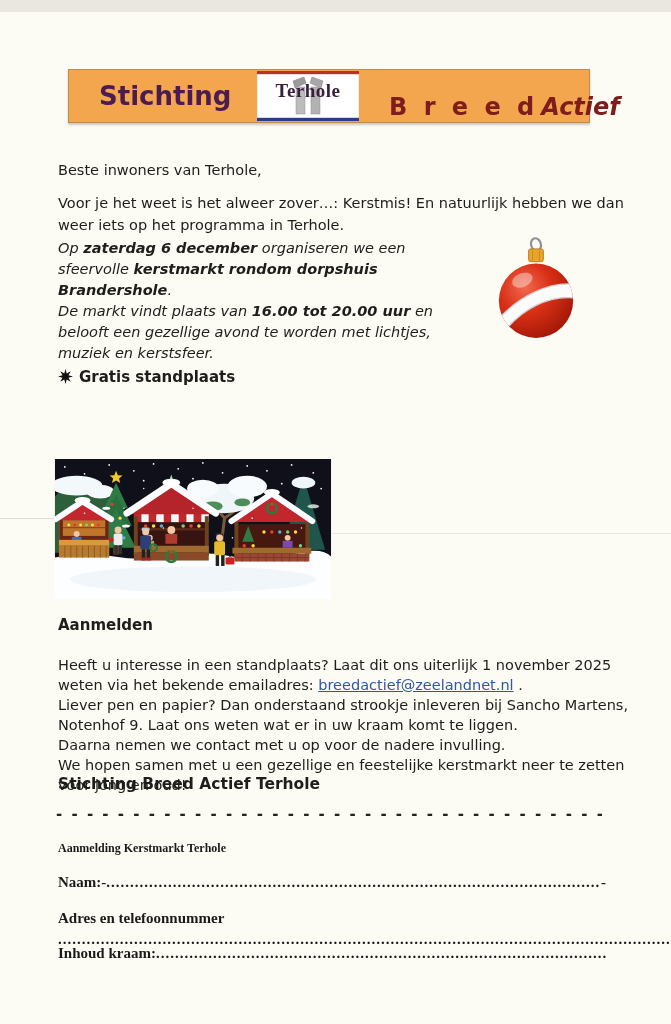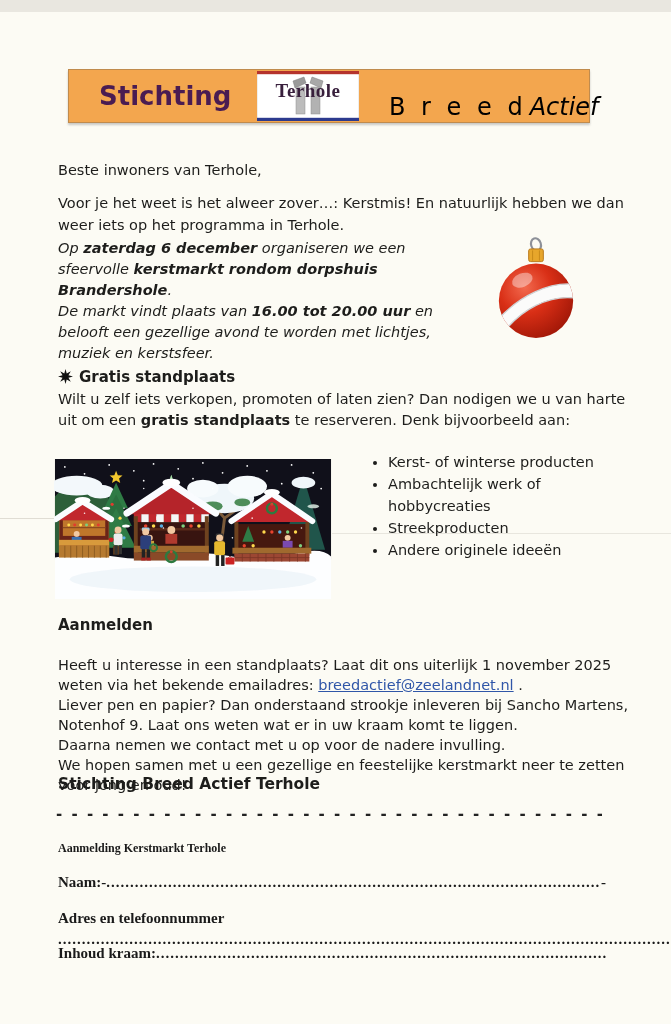--- a/index.html
+++ b/index.html
@@ -9,21 +9,21 @@
     font-family:"DejaVu Sans",sans-serif;color:#1d1d1b;
   }
   
   .banner{
     position:absolute;left:68px;top:57px;width:522px;height:54px;
     background:#f3a64e;border:1px solid #c08b4d;box-sizing:border-box;
     box-shadow:0 2px 2px rgba(140,140,140,.45);
   }
   .stichting{position:absolute;left:30px;top:11px;font-size:26px;font-weight:bold;color:#4a1c52;}
   .logo{position:absolute;left:188px;top:1px;width:102px;height:50px;}
-  .breedactief{position:absolute;left:320px;top:23px;font-size:24px;font-weight:normal;color:#000000;white-space:nowrap;}
+  .breedactief{position:absolute;left:320px;top:23px;font-size:24px;font-weight:bold;color:#7f1d1d;white-space:nowrap;}
   .breedactief .breed{letter-spacing:4px;}
   .breedactief .actief{font-style:italic;margin-left:3px;letter-spacing:0;}
   
   .txt{position:absolute;font-size:14.5px;line-height:21px;}
   .salutation{left:58px;top:148px;width:566px;}
   .intro{left:58px;top:180px;width:566px;line-height:22px;}
   .event{left:58px;top:226px;width:420px;font-style:italic;}
   .ornament{position:absolute;left:492px;top:224px;width:88px;height:106px;}
   .sp-head{left:58px;top:355px;width:566px;font-weight:bold;font-size:15px;}
   .star-ic{display:inline-block;vertical-align:-2px;margin-right:6px;}
@@ -100,21 +100,20 @@
       <path d="M6,106 C28,74 60,58 90,64" fill="none" stroke="#ced3d6" stroke-width="1.3"></path>
     </g>
     <ellipse cx="31" cy="45" rx="11" ry="7" fill="rgba(255,255,255,0.4)" transform="rotate(-22 31 45)"></ellipse>
   </svg>
 
   <div class="txt sp-head">
     <svg class="star-ic" width="15" height="15" viewBox="0 0 16 16">
       <polygon fill="#111" points="8,0 9.3,4.86 13.66,2.34 11.14,6.7 16,8 11.14,9.3 13.66,13.66 9.3,11.14 8,16 6.7,11.14 2.34,13.66 4.86,9.3 0,8 4.86,6.7 2.34,2.34 6.7,4.86"></polygon>
     </svg><span>Gratis standplaats</span>
   </div>
-  <div class="txt sp-para"><span>Wilt u zelf iets verkopen, promoten of laten zien? Dan nodigen we u van harte uit om een </span><b>gratis standplaats</b><span> te reserveren. Denk bijvoorbeeld aan:</span></div>
 
   <svg class="market" viewBox="0 0 280 142">
     <rect x="0" y="0" width="280" height="102" fill="#10101a"></rect>
     <g fill="#ffffff">
       <circle cx="10" cy="8" r="0.9"></circle>
         <circle cx="30" cy="15" r="0.9"></circle>
         <circle cx="55" cy="6" r="0.9"></circle>
       <circle cx="80" cy="12" r="0.9"></circle>
         <circle cx="100" cy="5" r="0.9"></circle>
         <circle cx="125" cy="10" r="0.9"></circle>
@@ -274,26 +273,20 @@
         <circle cx="160" cy="30" r="0.8"></circle>
       <circle cx="200" cy="60" r="0.8"></circle>
         <circle cx="90" cy="30" r="0.8"></circle>
         <circle cx="250" cy="70" r="0.8"></circle>
       <circle cx="30" cy="55" r="0.8"></circle>
         <circle cx="140" cy="50" r="0.8"></circle>
         <circle cx="180" cy="80" r="0.8"></circle>
     </g>
   </svg>
 
-  <ul class="txt ideas">
-    <li>Kerst- of winterse producten</li>
-    <li>Ambachtelijk werk of hobbycreaties</li>
-    <li>Streekproducten</li>
-    <li>Andere originele ideeën</li>
-  </ul>
 
   <div class="txt aan-head">Aanmelden</div>
   <div class="txt aan-para"><span>Heeft u interesse in een standplaats? Laat dit ons uiterlijk 1 november 2025 weten via het bekende emailadres: </span><a class="email">breedactief@zeelandnet.nl</a><span> .</span><br><span>Liever pen en papier? Dan onderstaand strookje inleveren bij Sancho Martens, Notenhof 9. Laat ons weten wat er in uw kraam komt te liggen.</span><br><span>Daarna nemen we contact met u op voor de nadere invulling.</span><br><span>We hopen samen met u een gezellige en feestelijke kerstmarkt neer te zetten voor jong en oud!</span></div>
 
   <div class="txt signature">Stichting Breed Actief Terhole</div>
 
   <div class="txt cutline">- - - - - - - - - - - - - - - - - - - - - - - - - - - - - - - - - - - - - - - - - - - - - - - - - - - - - - - - - - - - - - - -</div>
 
   <div class="txt serif form-title">Aanmelding Kerstmarkt Terhole</div>
 

